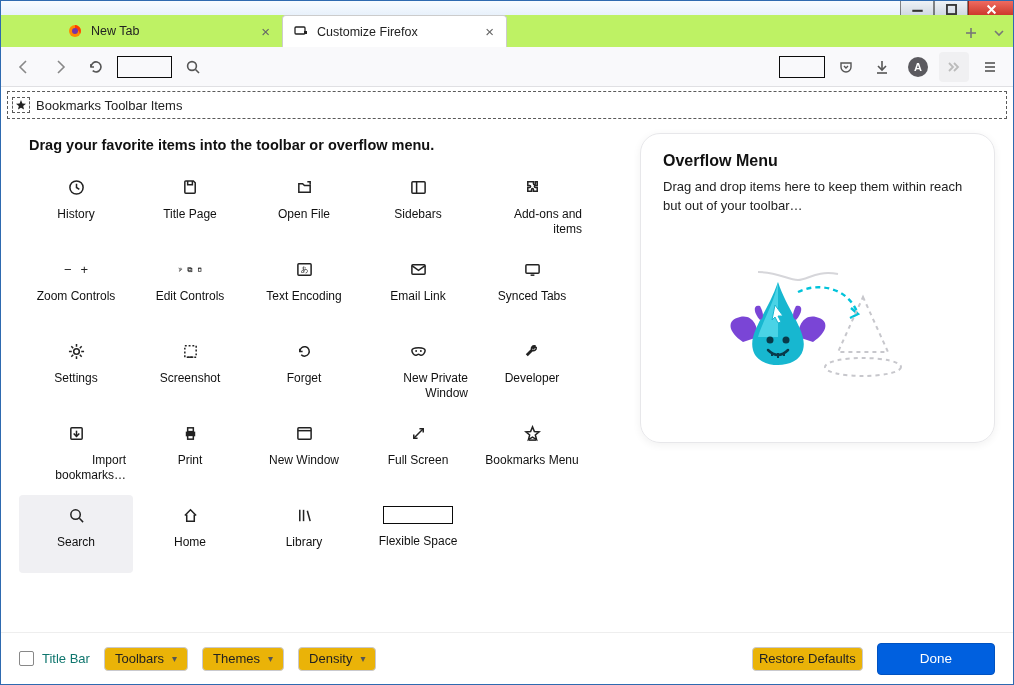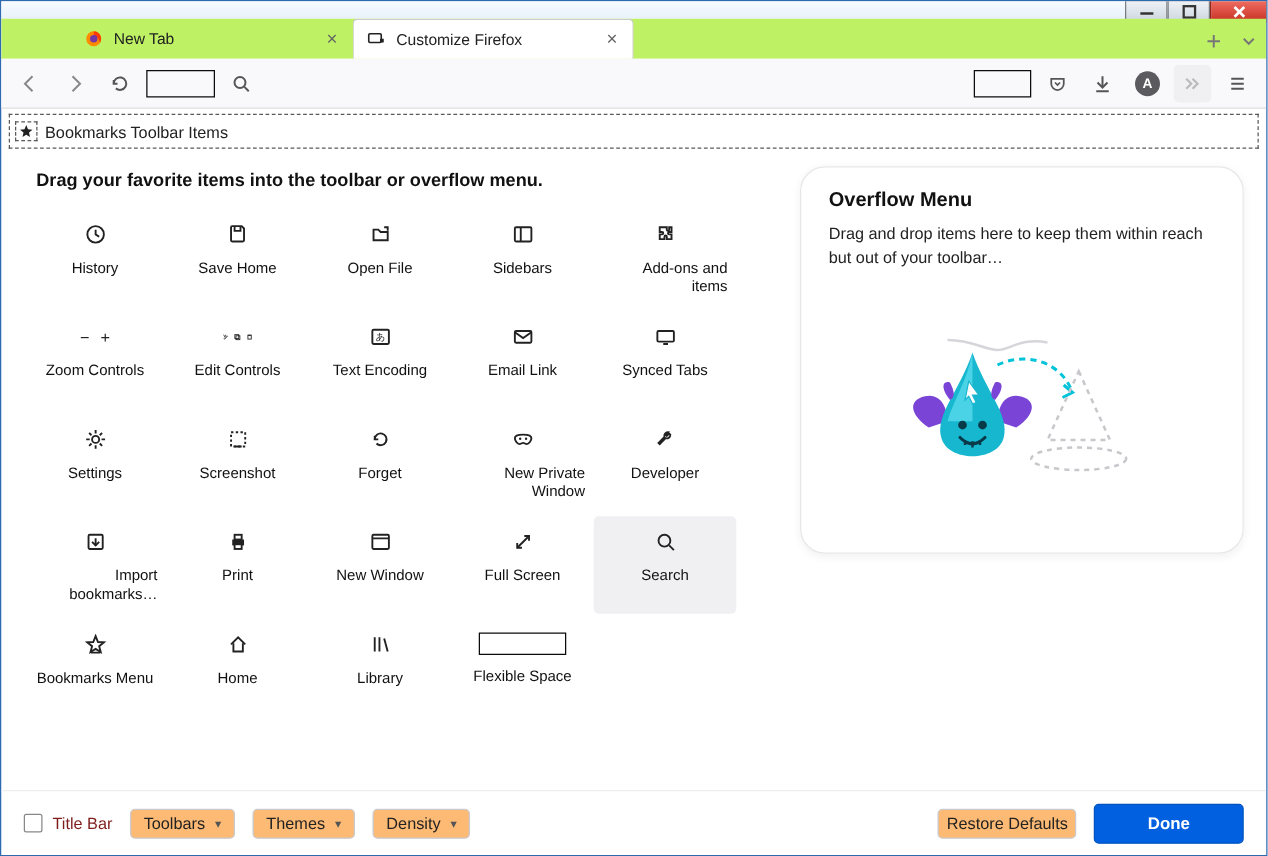--- a/index.html
+++ b/index.html
@@ -59,26 +59,26 @@
   .multi{display:flex;gap:4px;align-items:center}
   .multi svg,.multi span{width:12px;font-size:13px}
   .flexspace .ico{border:1px solid #0b0b0b;width:70px;height:18px;margin-bottom:10px;margin-top:3px}
   
   .panel{width:355px;border:1px solid #e7e7ea;border-radius:20px;box-shadow:0 2px 8px rgba(0,0,0,0.06);padding:18px 22px;height:310px;margin-top:4px}
   .panel h2{margin:0 0 8px 0;font-size:16px;font-weight:600;color:#111}
   .panel p{margin:0;font-size:13px;color:#222;line-height:1.45}
   .illus{margin-top:26px;display:flex;justify-content:center}
   
   .footer{height:52px;border-top:1px solid #eee;display:flex;align-items:center;padding:0 18px;gap:14px}
-  .check{display:flex;align-items:center;gap:8px;font-size:13px;color:#7f1d1d}
+  .check{display:flex;align-items:center;gap:8px;font-size:13px;color:#0f766e}
   .checkbox{width:15px;height:15px;border:1px solid #888;border-radius:2px;background:#fff}
-  .fbtn{height:24px;border:1px solid #c9c9ce;background:#fdba74;border-radius:4px;padding:0 10px;font-size:13px;color:#222;display:flex;align-items:center;gap:8px}
+  .fbtn{height:24px;border:1px solid #c9c9ce;background:#eab308;border-radius:4px;padding:0 10px;font-size:13px;color:#222;display:flex;align-items:center;gap:8px}
   .fbtn .car{color:#555;font-size:10px}
   .footer .gap{flex:1}
-  .primary{background:#0060df;color:#fff;border:1px solid #0052c1;height:32px;padding:0 42px;border-radius:4px;font-size:13.5px;font-weight:700}
+  .primary{background:#0060df;color:#fff;border:1px solid #0052c1;height:32px;padding:0 42px;border-radius:4px;font-size:13.5px;font-weight:400}
 </style>
 </head>
 <body>
 
 <div class="titlebar">
   <div class="winbtns">
     <div class="winbtn">
       <svg viewBox="0 0 10 10">
           <line x1="1" y1="6" x2="9" y2="6" stroke="#333" stroke-width="1.6"></line>
         </svg>
@@ -213,21 +213,21 @@
           </div>
         <div class="lbl">History</div>
       </div>
       <div class="item">
         <div class="ico">
             <svg viewBox="0 0 18 18">
               <path d="M4 2h8l2 2v10a1 1 0 0 1-1 1H4a1 1 0 0 1-1-1V3a1 1 0 0 1 1-1z"></path>
               <polyline points="11,2 11,6 6,6 6,2"></polyline>
             </svg>
           </div>
-        <div class="lbl">Save Home</div>
+        <div class="lbl">Title Page</div>
       </div>
       <div class="item">
         <div class="ico">
             <svg viewBox="0 0 18 18">
               <path d="M3 5h4l2 2h6v7H3z"></path>
               <polyline points="12,3 15,3 15,6"></polyline>
             </svg>
           </div>
         <div class="lbl">Open File</div>
       </div>
@@ -380,37 +380,37 @@
         <div class="ico">
             <svg viewBox="0 0 18 18">
               <line x1="4" y1="14" x2="14" y2="4"></line>
               <polyline points="10,4 14,4 14,8"></polyline>
               <polyline points="8,14 4,14 4,10"></polyline>
             </svg>
           </div>
         <div class="lbl">Full Screen</div>
       </div>
 
+      <div class="item">
+        <div class="ico">
+            <svg viewBox="0 0 18 18">
+              <polygon points="9,2 11,7 16,7.3 12,10.5 13.3,15.5 9,12.8 4.7,15.5 6,10.5 2,7.3 7,7"></polygon>
+              <line x1="5" y1="16" x2="13" y2="16"></line>
+            </svg>
+          </div>
+        <div class="lbl">Bookmarks Menu</div>
+      </div>
       <div class="item sel">
         <div class="ico">
             <svg viewBox="0 0 18 18">
               <circle cx="8" cy="8" r="5"></circle>
               <line x1="12" y1="12" x2="16" y2="16"></line>
             </svg>
           </div>
         <div class="lbl">Search</div>
-      </div>
-      <div class="item">
-        <div class="ico">
-            <svg viewBox="0 0 18 18">
-              <polygon points="9,2 11,7 16,7.3 12,10.5 13.3,15.5 9,12.8 4.7,15.5 6,10.5 2,7.3 7,7"></polygon>
-              <line x1="5" y1="16" x2="13" y2="16"></line>
-            </svg>
-          </div>
-        <div class="lbl">Bookmarks Menu</div>
       </div>
       <div class="item">
         <div class="ico">
             <svg viewBox="0 0 18 18">
               <path d="M3 9l6-6 6 6"></path>
               <path d="M5 8v7h8V8"></path>
             </svg>
           </div>
         <div class="lbl">Home</div>
       </div>

